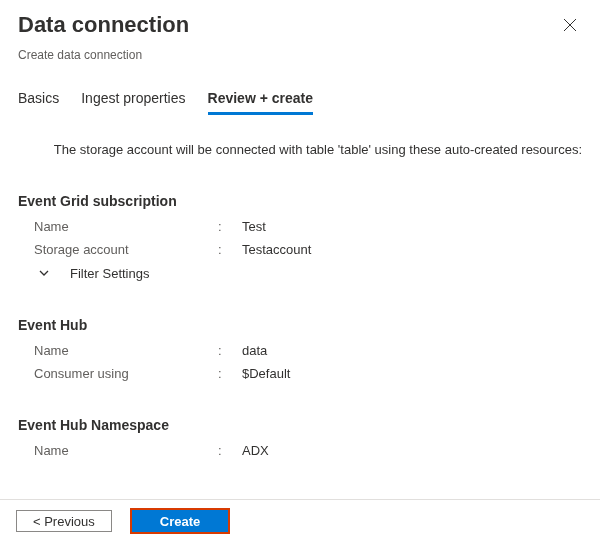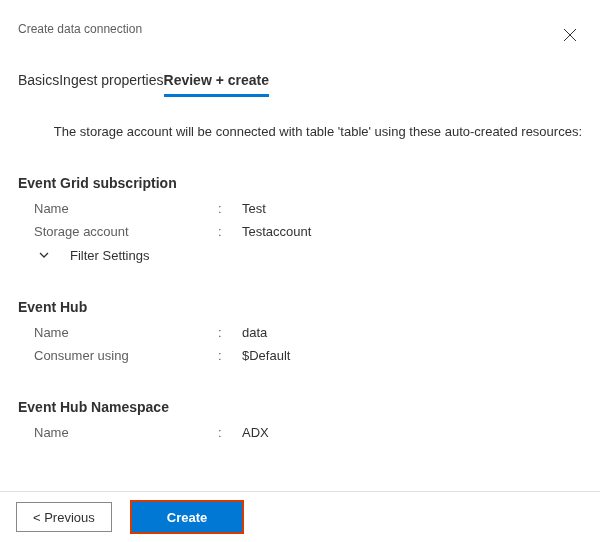--- a/index.html
+++ b/index.html
@@ -32,22 +32,23 @@
     position: absolute;
     right: 0;
     top: 4px;
     font-size: 18px;
     color: #323130;
     cursor: pointer;
     width: 24px;
     text-align: center;
   }
   .tabs {
-    margin-top: 36px;
-    display: flex;
+    margin-top: 28px;
+    display: flex;
+    gap: 22px;
     font-size: 14px;
   }
   .tab {
     padding-bottom: 6px;
     color: #323130;
     cursor: pointer;
   }
   .tab.active {
     color: #323130;
     font-weight: 600;
@@ -106,42 +107,43 @@
     bottom: 0;
     border-top: 1px solid #e1dfdd;
     padding: 10px 16px;
     display: flex;
     gap: 20px;
     align-items: center;
   }
   .btn {
     font-family: inherit;
     font-size: 13px;
-    height: 30px;
+    height: 22px;
     padding: 0 16px;
     cursor: pointer;
     border: 1px solid #8a8886;
     background: #fff;
     color: #323130;
   }
   .btn.primary {
     background: #0078d4;
     color: #fff;
     border: 1px solid #0078d4;
     font-weight: 600;
     outline: 2px solid #d83b01;
     outline-offset: 0;
-    padding: 0 34px;
+    padding: 0 27px;
   }
 </style>
 </head>
 <body>
 
 <div class="panel">
   <div class="header">
+    <div class="title">Data connection</div>
     <div class="subtitle">Create data connection</div>
     <div class="close">
       <svg width="14" height="14" viewBox="0 0 14 14">
           <line x1="1" y1="1" x2="13" y2="13" stroke="#323130" stroke-width="1"></line>
           <line x1="13" y1="1" x2="1" y2="13" stroke="#323130" stroke-width="1"></line>
         </svg>
     </div>
   </div>
 
   <div class="tabs">

